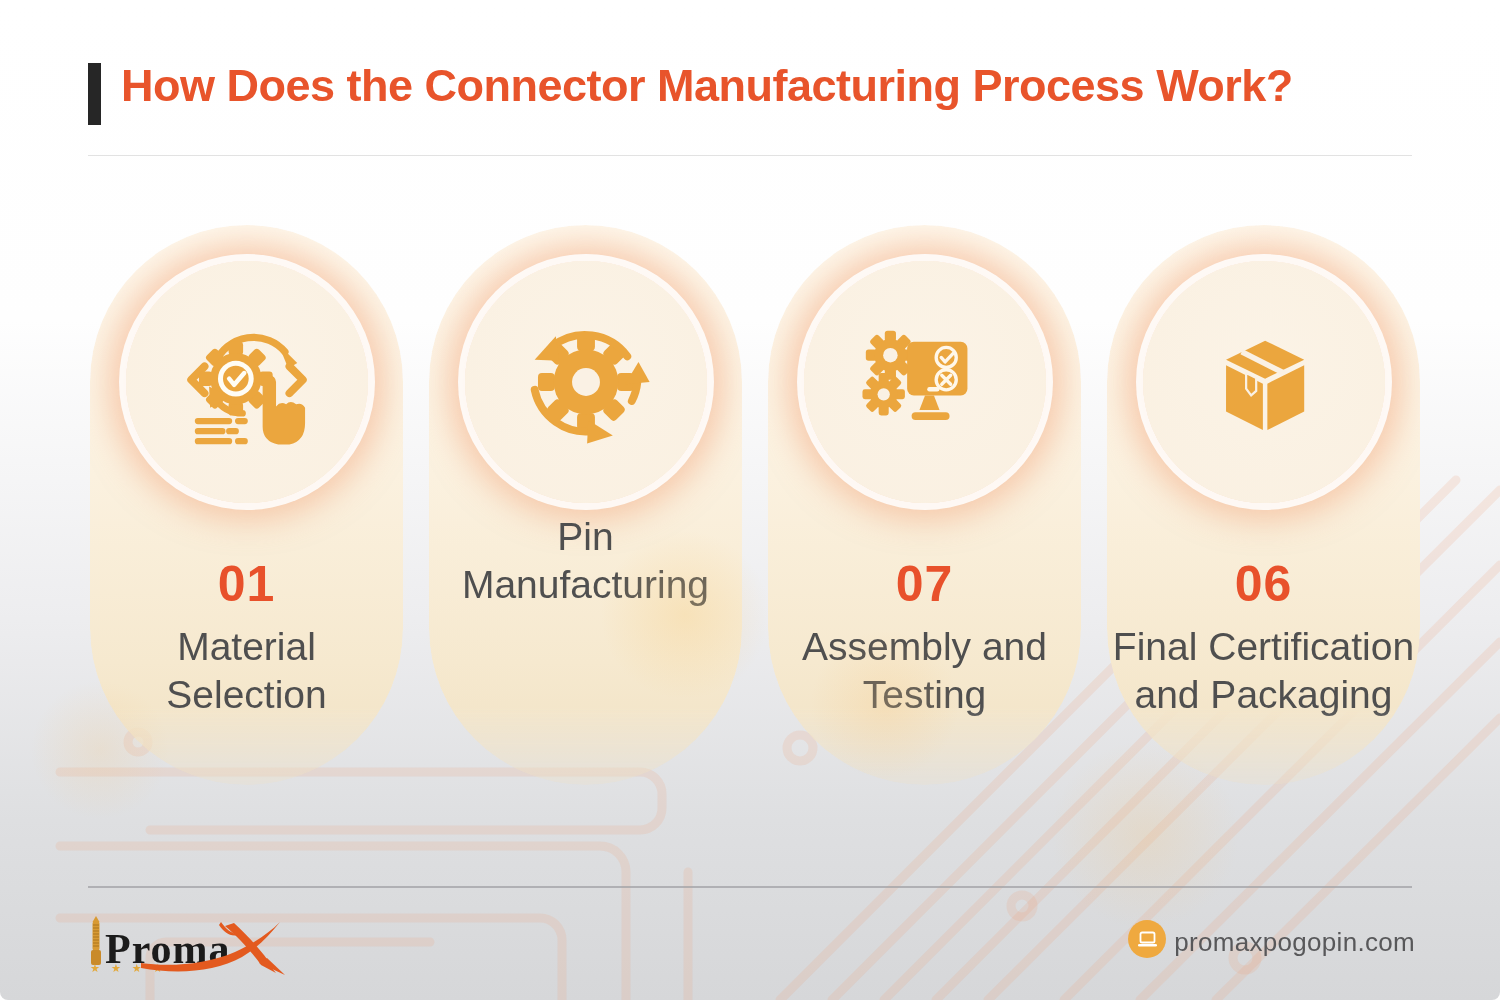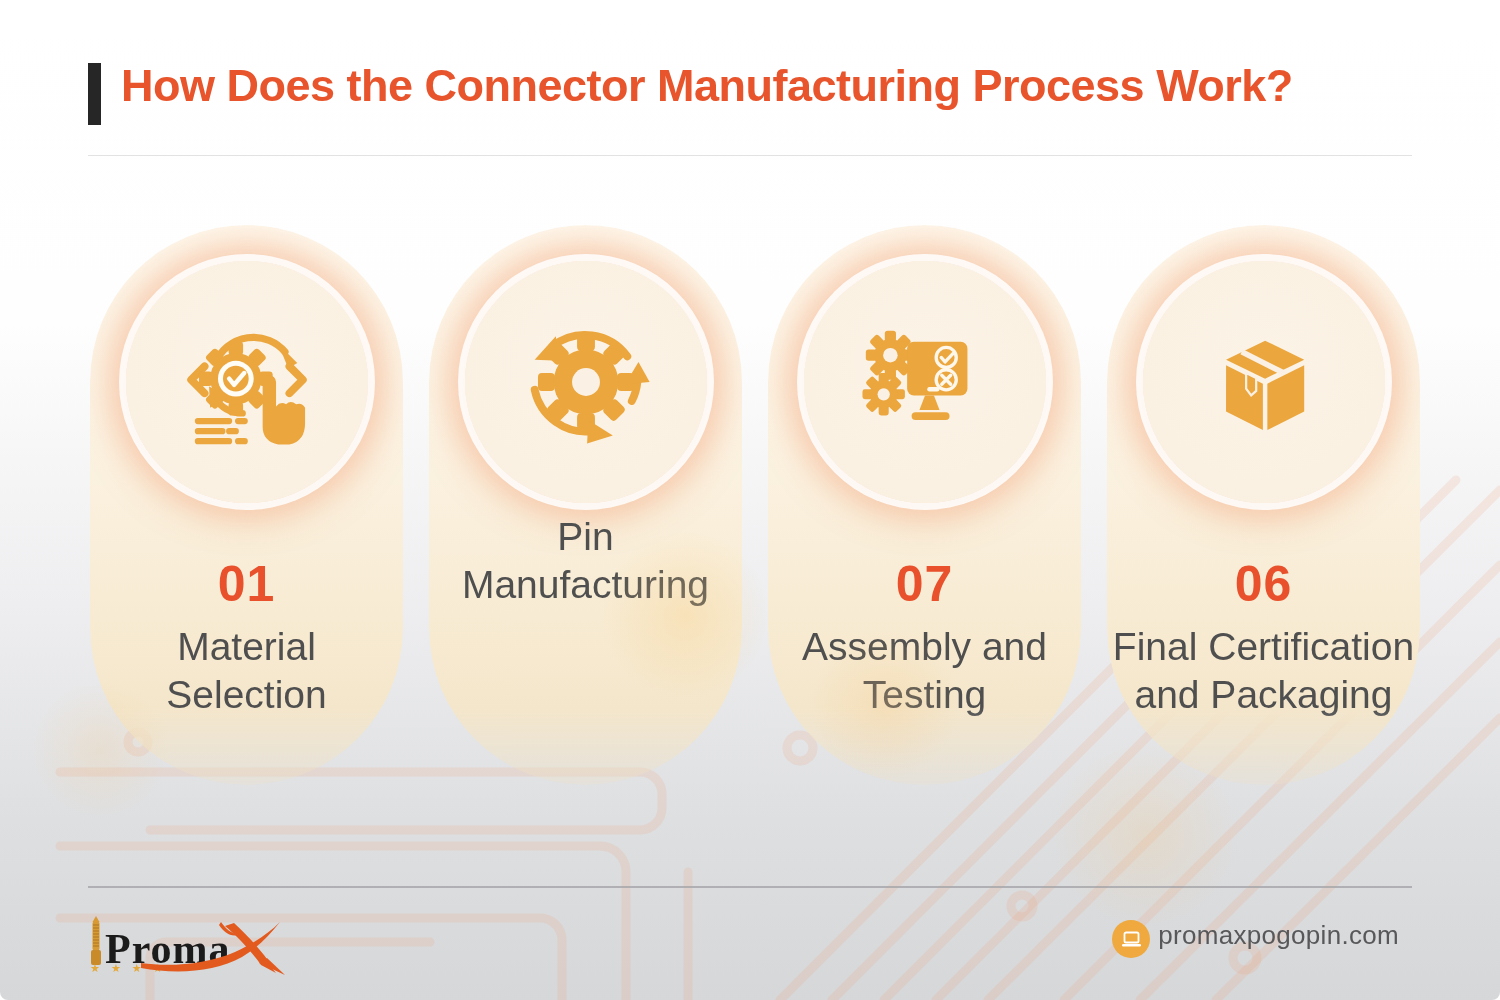--- a/index.html
+++ b/index.html
@@ -53,21 +53,21 @@
   
   .footer-divider { position:absolute; left:88px; right:88px; top:886px; height:1.5px; background:#a2a2a6; opacity:0.75; z-index:3; }
   .logo { position:absolute; left:88px; top:906px; height:72px; display:flex; align-items:flex-end; z-index:3; }
   .logo-pin { margin-right:1px; margin-bottom:10px; }
   .logo-text {
     font-family:"Liberation Serif", serif; font-weight:700; font-size:42px;
     color:#1b1b1b; letter-spacing:1px; line-height:1; margin-bottom:8px; position:relative; z-index:1;
   }
   .logo-x { margin-left:-92px; margin-bottom:2px; position:relative; z-index:2; }
   .logo-stars { position:absolute; left:2px; top:56px; font-size:11px; color:#E3A93C; letter-spacing:4px; }
-  .website { position:absolute; right:101px; top:920px; display:flex; align-items:flex-start; gap:8px; z-index:3; }
+  .website { position:absolute; right:85px; top:920px; display:flex; align-items:flex-end; gap:8px; z-index:3; }
   .website-icon {
     width:38px; height:38px; border-radius:50%; background:#EFA93F;
     display:flex; align-items:center; justify-content:center;
   }
   .website-text { font-size:26px; color:#58585a; letter-spacing:0.3px; }
 </style>
 </head>
 <body>
 
 <div class="page">

